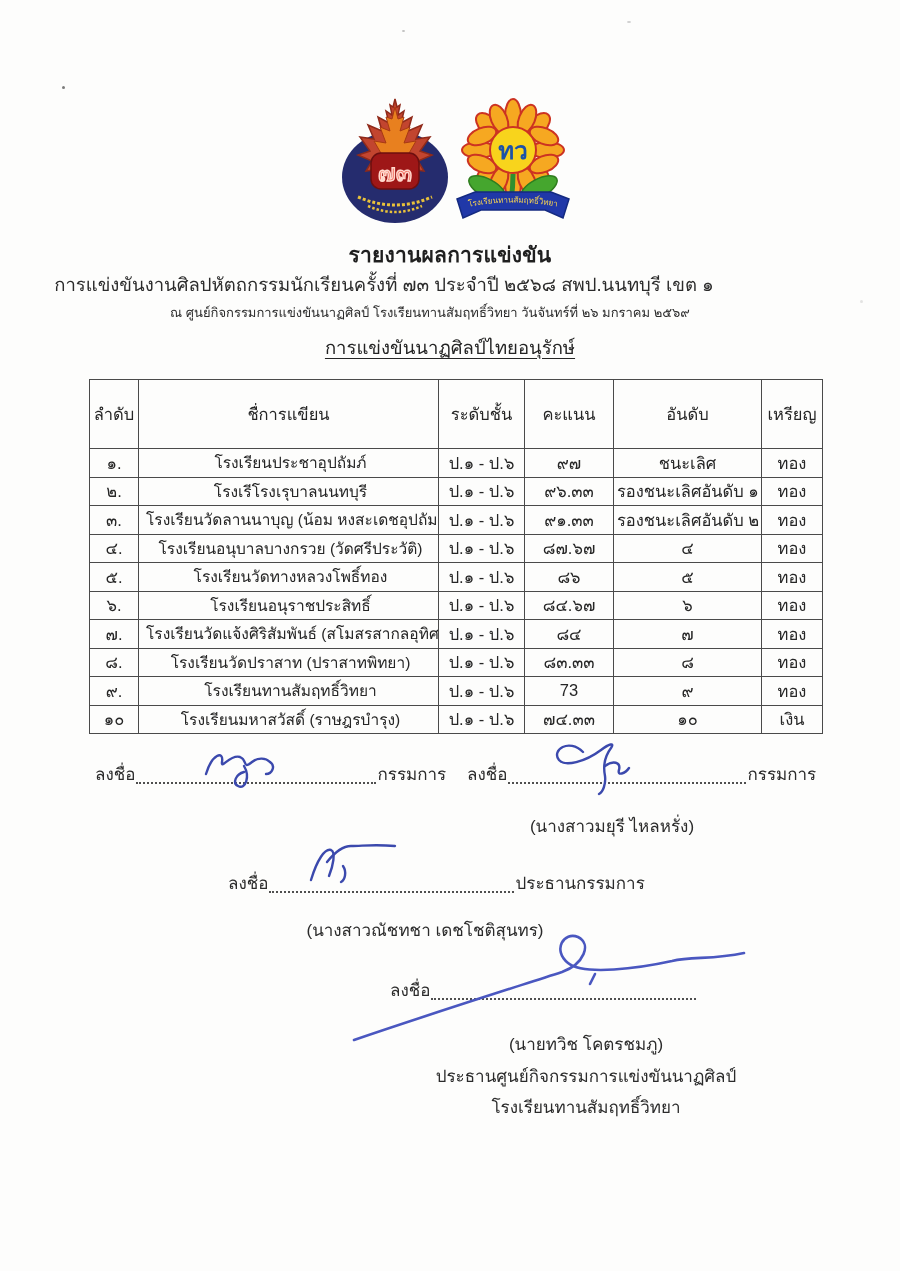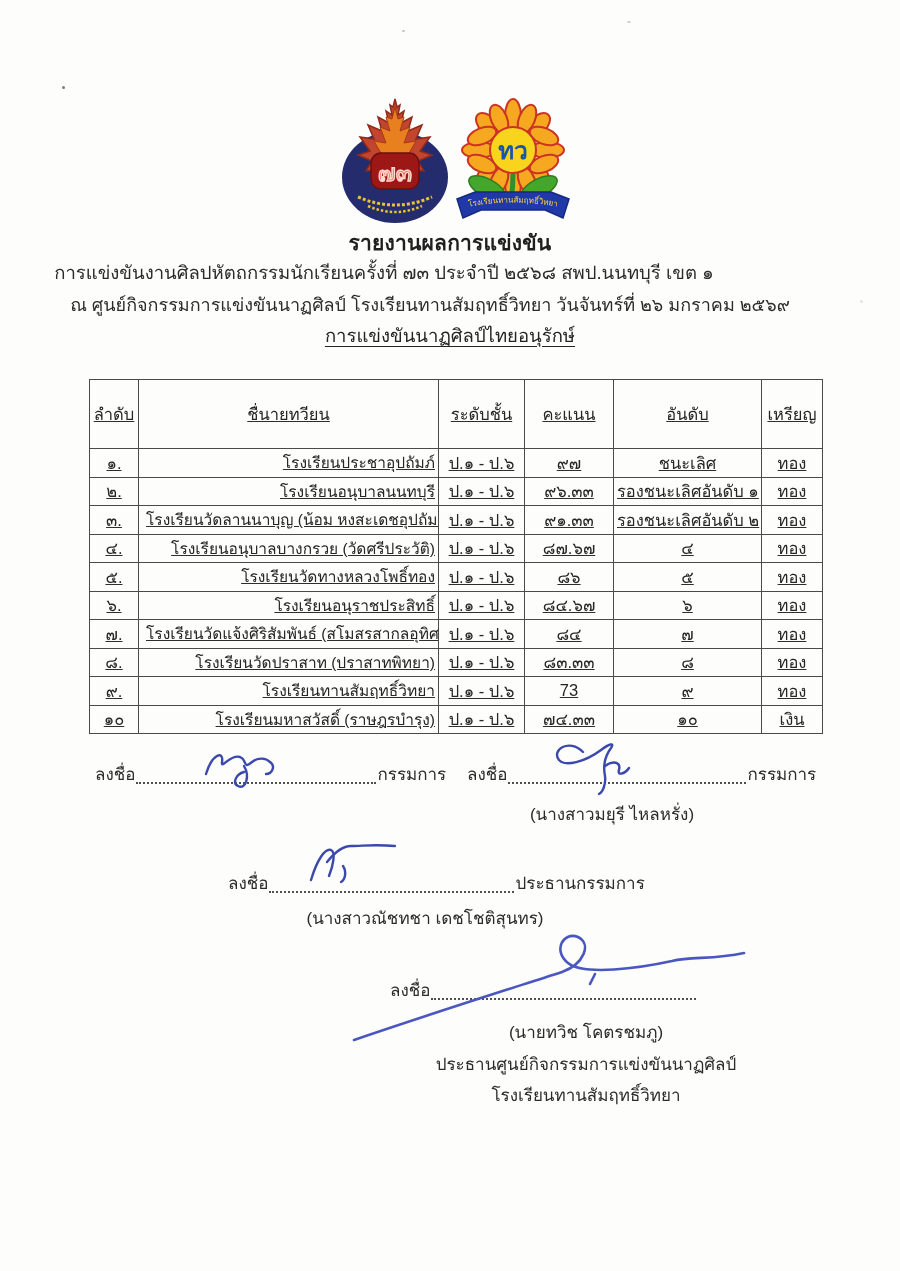--- a/index.html
+++ b/index.html
@@ -2,35 +2,35 @@
 <html><head>
 <meta charset="utf-8">
 <style>
   html,body { margin:0; padding:0; background:#ffffff; }
   .page {
     position:relative; width:900px; height:1271px; margin:0 auto;
     background:#fdfdfc; font-family:"Liberation Sans", sans-serif;
     color:#2e2e2e; overflow:hidden;padding-left:20px;
   }
   .abs { position:absolute; }
-  .ctr { text-align:center; }
+  .ctr { text-align:center;margin-top:12px; }
 
   
   .doc-title { left:0; top:226px; width:900px; font-size:21px; font-weight:bold; color:#1f1f1f; letter-spacing:.2px; }
   .sub1 { left:0; top:258px; width:768px; font-size:18.5px; color:#2b2b2b; }
-  .sub2 { left:0; top:290px; width:860px; font-size:18px; color:#2b2b2b; }
+  .sub2 { left:0; top:290px; width:860px; font-size:13px; color:#2b2b2b; }
   .event { left:0; top:321px; width:900px; font-size:18.5px; color:#242424; }
   .event span { text-decoration:underline; text-underline-offset:4px; }
 
   
-  table.results { position:absolute; left:89px; top:379px; width:733px; border-collapse:collapse; table-layout:fixed;text-decoration:underline; }
+  table.results { position:absolute; left:89px; top:379px; width:733px; border-collapse:collapse; table-layout:fixed; }
   .results th, .results td { border:1px solid #4a4a4a; font-size:16.5px; font-weight:normal; color:#262626; text-align:center; vertical-align:middle; padding:0 3px; overflow:hidden; white-space:nowrap; }
   .results thead th { height:68px; }
   .results tbody td { height:27.5px; }
-  .results td.school { text-align:right; padding-left:7px; font-size:15.5px; }
+  .results td.school { text-align:center; padding-left:7px; font-size:15.5px; }
   .col-no{width:49px;} .col-name{width:300px;} .col-grade{width:86px;} .col-score{width:89px;} .col-rank{width:148px;} .col-medal{width:61px;}
 
   
   .sigline { display:flex; align-items:flex-end; font-size:17px; color:#2b2b2b; }
   .dots { display:inline-block; border-bottom:2px dotted #4f4f4f; height:19px; margin:0 1px 3px 1px; }
   .name { font-size:17px; color:#2b2b2b; }
 
   .speck { position:absolute; border-radius:50%; }
 </style>
 </head>
@@ -99,39 +99,39 @@
         <col class="col-no">
         <col class="col-name">
         <col class="col-grade">
         <col class="col-score">
         <col class="col-rank">
         <col class="col-medal">
       </colgroup>
     <thead>
       <tr>
         <th>ลำดับ</th>
-        <th>ชื่นายทวียน</th>
+        <th>ชื่การแขียน</th>
         <th>ระดับชั้น</th>
         <th>คะแนน</th>
         <th>อันดับ</th>
         <th>เหรียญ</th>
       </tr>
     </thead>
     <tbody>
       <tr>
         <td>๑.</td>
         <td class="school">โรงเรียนประชาอุปถัมภ์</td>
         <td>ป.๑ - ป.๖</td>
         <td>๙๗</td>
         <td>ชนะเลิศ</td>
         <td>ทอง</td>
       </tr>
       <tr>
         <td>๒.</td>
-        <td class="school">โรงเรียนอนุบาลนนทบุรี</td>
+        <td class="school">โรงเรีโรงเรุบาลนนทบุรี</td>
         <td>ป.๑ - ป.๖</td>
         <td>๙๖.๓๓</td>
         <td>รองชนะเลิศอันดับ ๑</td>
         <td>ทอง</td>
       </tr>
       <tr>
         <td>๓.</td>
         <td class="school">โรงเรียนวัดลานนาบุญ (น้อม หงสะเดชอุปถัมภ์)</td>
         <td>ป.๑ - ป.๖</td>
         <td>๙๑.๓๓</td>

